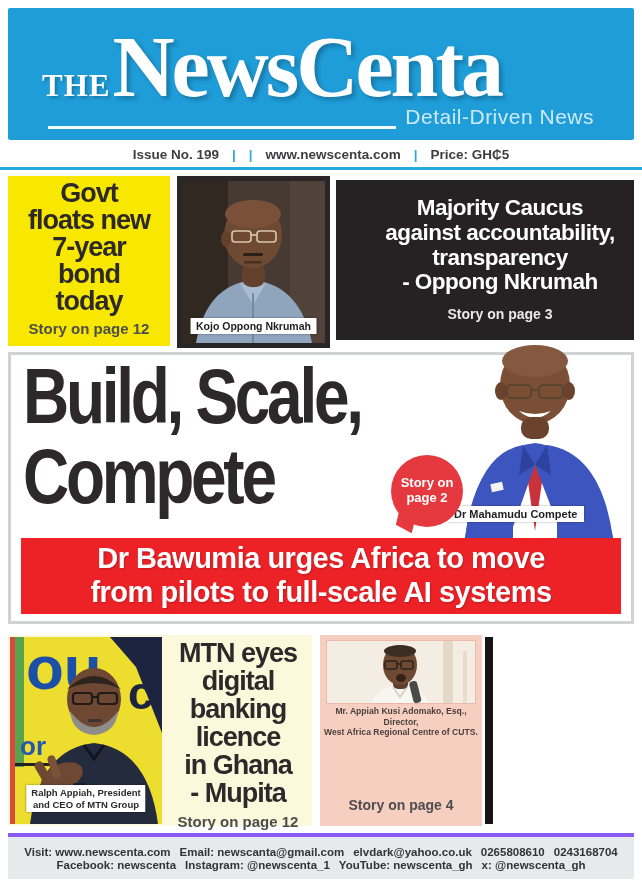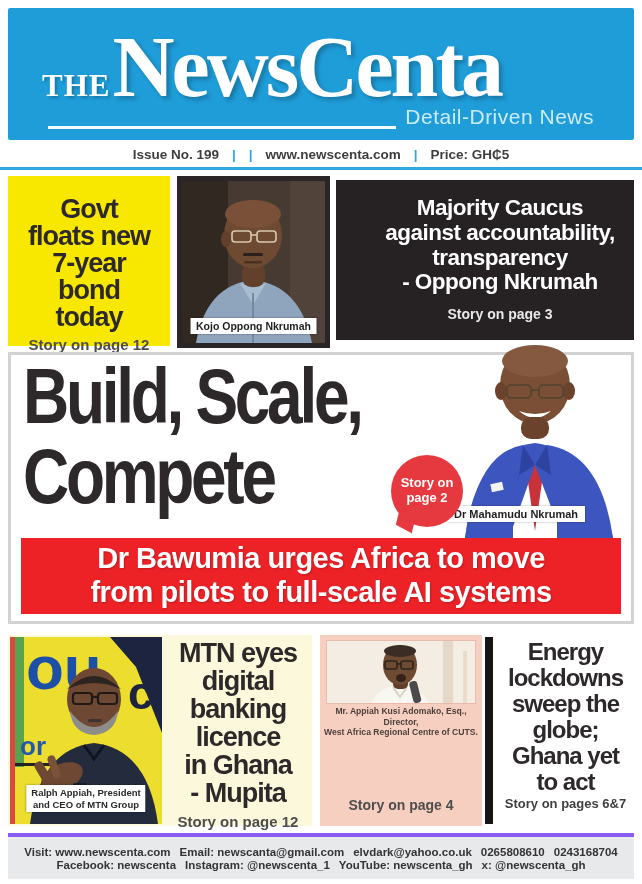--- a/index.html
+++ b/index.html
@@ -24,21 +24,21 @@
 
   
   .issue-bar { position:absolute; left:0; top:142px; width:642px; height:24px;
                display:flex; justify-content:center; align-items:center; gap:13px;
                font-size:13.5px; font-weight:bold; color:#3e3e40; }
   .issue-bar .pipe { color:#2aa9de; font-weight:bold; }
   .cyan-rule { position:absolute; left:0; top:167px; width:642px; height:3px; background:#2aa9de; }
 
   
   .bond-box { position:absolute; left:8px; top:176px; width:162px; height:170px;
-              background:#f8e800; text-align:center; padding-top:20px; }
+              background:#f8e800; text-align:center; padding-top:4px; }
   .bond-box .hl { font-size:27px; font-weight:bold; color:#2d292a; line-height:1.0;
                   letter-spacing:-1px; }
   .bond-box .ref { margin-top:5px; font-size:15px; font-weight:bold; color:#4d4d4f; }
 
   .nkrumah-fig { position:absolute; left:177px; top:176px; width:153px; height:172px;
                  border:5px solid #2a2526; background:#0f172a; overflow:hidden; }
   .photo-caption { position:absolute; left:50%; transform:translateX(-50%); bottom:9px;
                    background:#fff; color:#1f1f1f; font-weight:bold; font-size:10.5px;
                    padding:2px 6px; white-space:nowrap; box-shadow:0 0 2px rgba(0,0,0,.4); }
 
@@ -195,21 +195,21 @@
         <rect x="86" y="84" width="28" height="22" rx="10" fill="#6b432c"></rect>
         <path d="M30,205 Q40,118 100,110 Q160,118 178,205 Z" fill="#3d55be"></path>
         <path d="M78,112 L100,132 L122,112 L122,205 L78,205 Z" fill="#ffffff"></path>
         <path d="M100,132 L92,142 L100,198 L108,142 Z" fill="#c8323b"></path>
         <path d="M30,205 Q42,120 88,112 L100,132 L74,205 Z" fill="#3d55be"></path>
         <path d="M178,205 Q166,120 112,112 L100,132 L128,205 Z" fill="#3d55be"></path>
         <path d="M88,112 L100,132 L84,142 Z" fill="#2e43a0"></path>
         <path d="M112,112 L100,132 L116,142 Z" fill="#2e43a0"></path>
         <rect x="56" y="150" width="12" height="8" fill="#f3f3f3" transform="rotate(-12 62 154)"></rect>
       </svg>
-      <figcaption class="photo-label">Dr Mahamudu Nkrumah</figcaption>
+      <figcaption class="photo-label">Dr Mahamudu Compete</figcaption>
     </figure>
 
     <div class="story-badge">
       <span>Story on page 2</span>
     </div>
 
     <div class="red-banner">
       <div class="sub">Dr Bawumia urges Africa to move</div>
       <div class="sub">from pilots to full-scale AI systems</div>
     </div>
@@ -278,31 +278,20 @@
     </figure>
     <div class="cuts-caption">
       <div>Mr. Appiah Kusi Adomako, Esq., Director,</div>
       <div>West Africa Regional Centre of CUTS.</div>
     </div>
     <div class="cuts-ref">Story on page 4</div>
   </section>
 
   <div class="vert-divider"></div>
 
-  <section class="energy-box">
-    <div class="hl">
-      <div>Energy</div>
-      <div>lockdowns</div>
-      <div>sweep the</div>
-      <div>globe;</div>
-      <div>Ghana yet</div>
-      <div>to act</div>
-    </div>
-    <div class="ref">Story on pages 6&amp;7</div>
-  </section>
 
   <footer class="page-footer">
     <div class="footer-line">
       <span>Visit: www.newscenta.com</span>
       <span>Email: newscanta@gmail.com</span>
       <span>elvdark@yahoo.co.uk</span>
       <span>0265808610</span>
       <span>0243168704</span>
     </div>
     <div class="footer-line">

